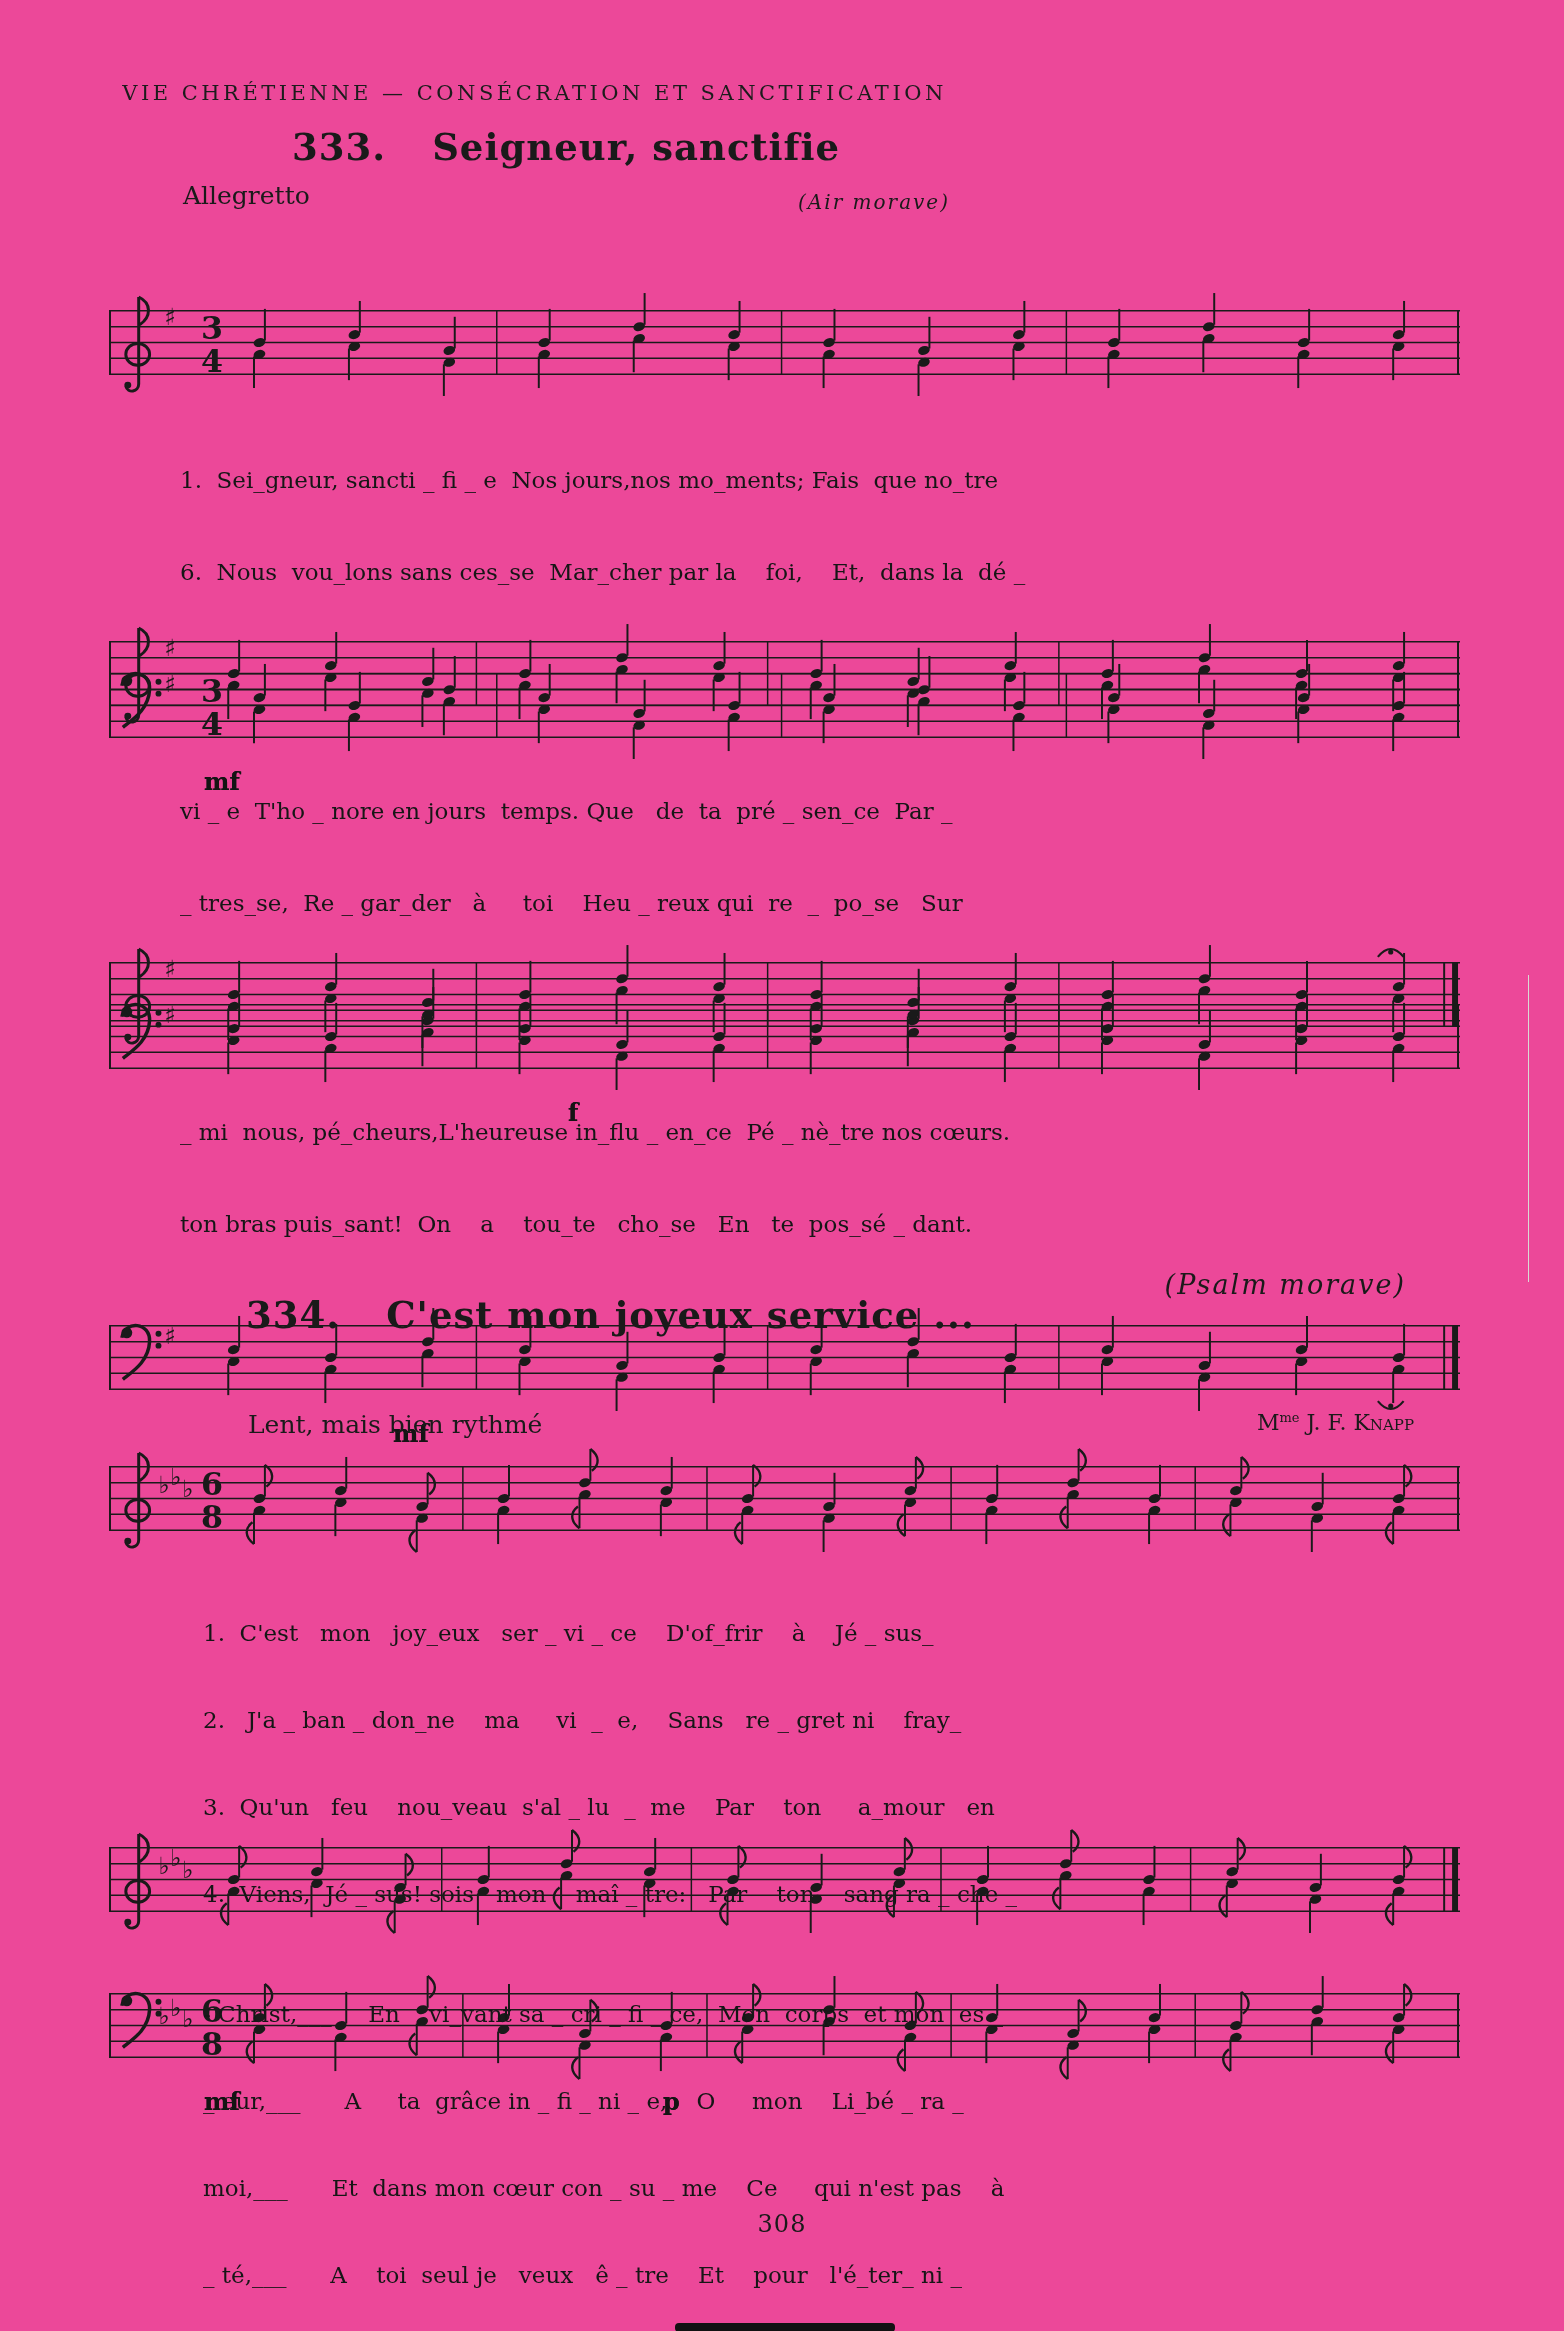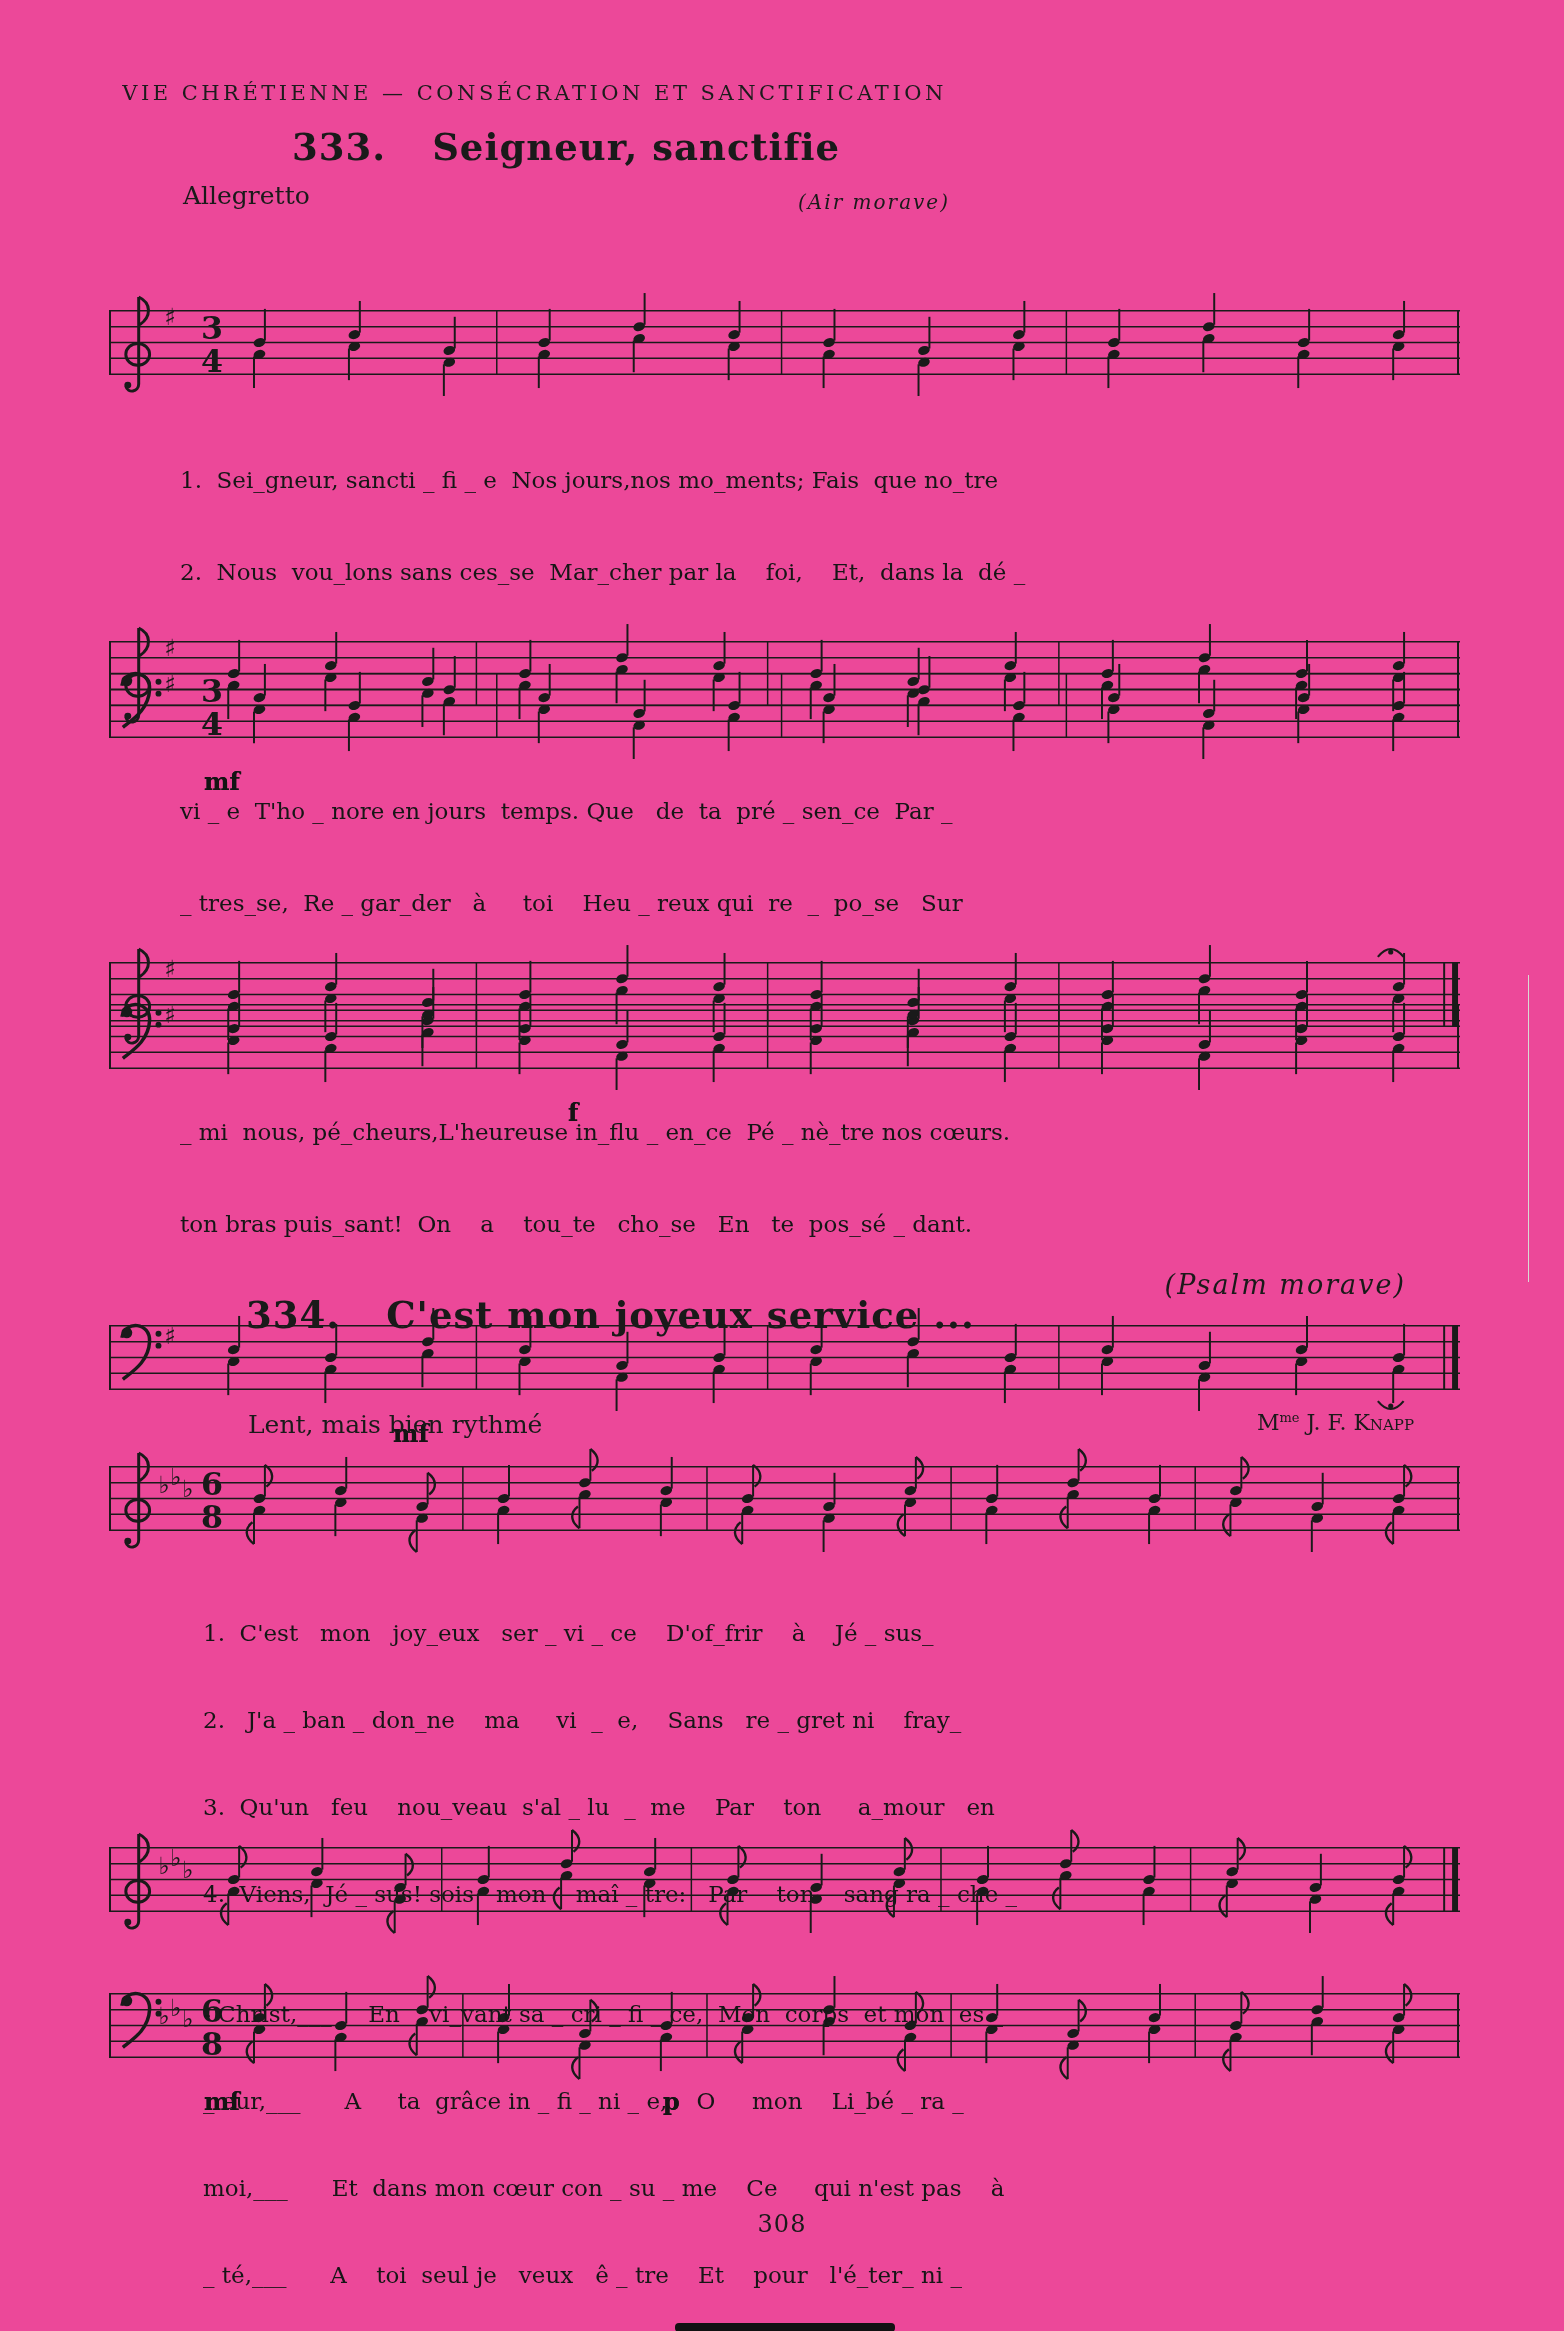--- a/index.html
+++ b/index.html
@@ -117,21 +117,21 @@
         <line x1="1212.5833333333335" y1="54" x2="1212.5833333333335" y2="22" stroke="#1a1a1a" stroke-width="2"></line>
         <line x1="1201.5833333333335" y1="70" x2="1201.5833333333335" y2="102" stroke="#1a1a1a" stroke-width="2"></line>
         <ellipse cx="1303" cy="48" rx="6" ry="4.4" fill="#1a1a1a" transform="rotate(-18 1303 48)"></ellipse>
         <ellipse cx="1303" cy="60" rx="6" ry="4.4" fill="#1a1a1a" transform="rotate(-18 1303 60)"></ellipse>
         <line x1="1308.5" y1="46" x2="1308.5" y2="14" stroke="#1a1a1a" stroke-width="2"></line>
         <line x1="1297.5" y1="62" x2="1297.5" y2="94" stroke="#1a1a1a" stroke-width="2"></line>
         <line x1="1363" y1="24" x2="1363" y2="88" stroke="#1a1a1a" stroke-width="2"></line>
       </svg>
     <div class="lyrics">
       <div class="lyr">1.  Sei_gneur, sancti _ fi _ e  Nos jours,nos mo_ments; Fais  que no_tre</div>
-      <div class="lyr">2.  Nous  vou_lons sans ces_se  Mar_cher par la    foi,    Et,  dans la  dé _</div>
+      <div class="lyr">6.  Nous  vou_lons sans ces_se  Mar_cher par la    foi,    Et,  dans la  dé _</div>
     </div>
     <svg class="staff b" width="1351" height="117" viewBox="0 0 1365 118">
         <line x1="0" y1="24" x2="1365" y2="24" stroke="#1a1a1a" stroke-width="1.5"></line>
         <line x1="0" y1="40" x2="1365" y2="40" stroke="#1a1a1a" stroke-width="1.5"></line>
         <line x1="0" y1="56" x2="1365" y2="56" stroke="#1a1a1a" stroke-width="1.5"></line>
         <line x1="0" y1="72" x2="1365" y2="72" stroke="#1a1a1a" stroke-width="1.5"></line>
         <line x1="0" y1="88" x2="1365" y2="88" stroke="#1a1a1a" stroke-width="1.5"></line>
         <line x1="1" y1="24" x2="1" y2="88" stroke="#1a1a1a" stroke-width="2"></line>
         <circle cx="18" cy="31" r="5.5" fill="#1a1a1a"></circle>
         <path d="M13,36 C16,18 42,20 41,40 C40,60 24,70 14,78" stroke="#1a1a1a" stroke-width="3.5" fill="none"></path>

